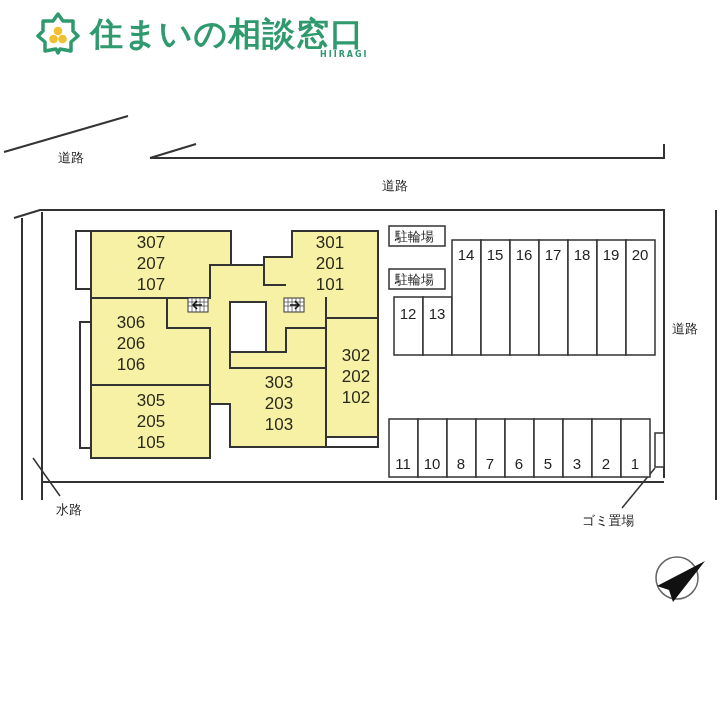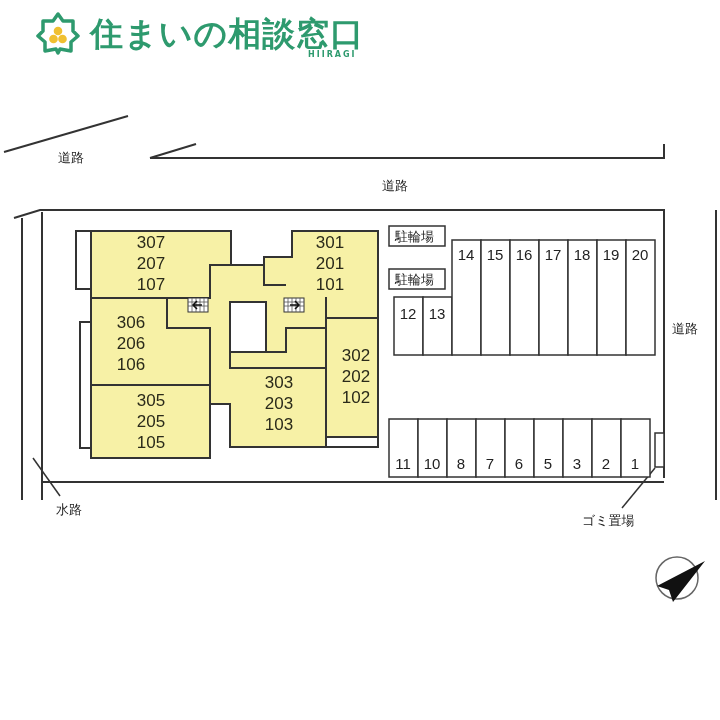--- a/index.html
+++ b/index.html
@@ -1,21 +1,21 @@
 <!DOCTYPE html>
 <html><head>
 <meta charset="utf-8">
 <style>
   html, body { margin: 0; padding: 0; background: #ffffff; }
   body { width: 720px; height: 720px; position: relative; overflow: hidden;
          font-family: "DejaVu Sans", sans-serif; }
   .logo { position: absolute; left: 36px; top: 8px; height: 50px; display: flex; align-items: center; }
   .logo-text { font-family: "DejaVu Sans", sans-serif; font-weight: bold; font-size: 33px; color: #2e9a6e;
                letter-spacing: 1px; margin-left: 10px; line-height: 1; }
-  .logo-sub { position: absolute; left: 308px; top: 50px; font-size: 8px; letter-spacing: 2px;
+  .logo-sub { position: absolute; left: 320px; top: 50px; font-size: 8px; letter-spacing: 2px;
               color: #2e9a6e; font-weight: bold; }
   svg.map { position: absolute; left: 0; top: 0; }
   .unit { font-family: "Liberation Sans", sans-serif; font-size: 17px; fill: #2a2a1a; text-anchor: middle; }
   .park { font-family: "Liberation Sans", sans-serif; font-size: 15px; fill: #222; text-anchor: middle; }
   .jp { font-family: "DejaVu Sans", sans-serif; font-size: 13px; fill: #222; }
 </style>
 </head>
 <body>
 
 <div class="logo">

